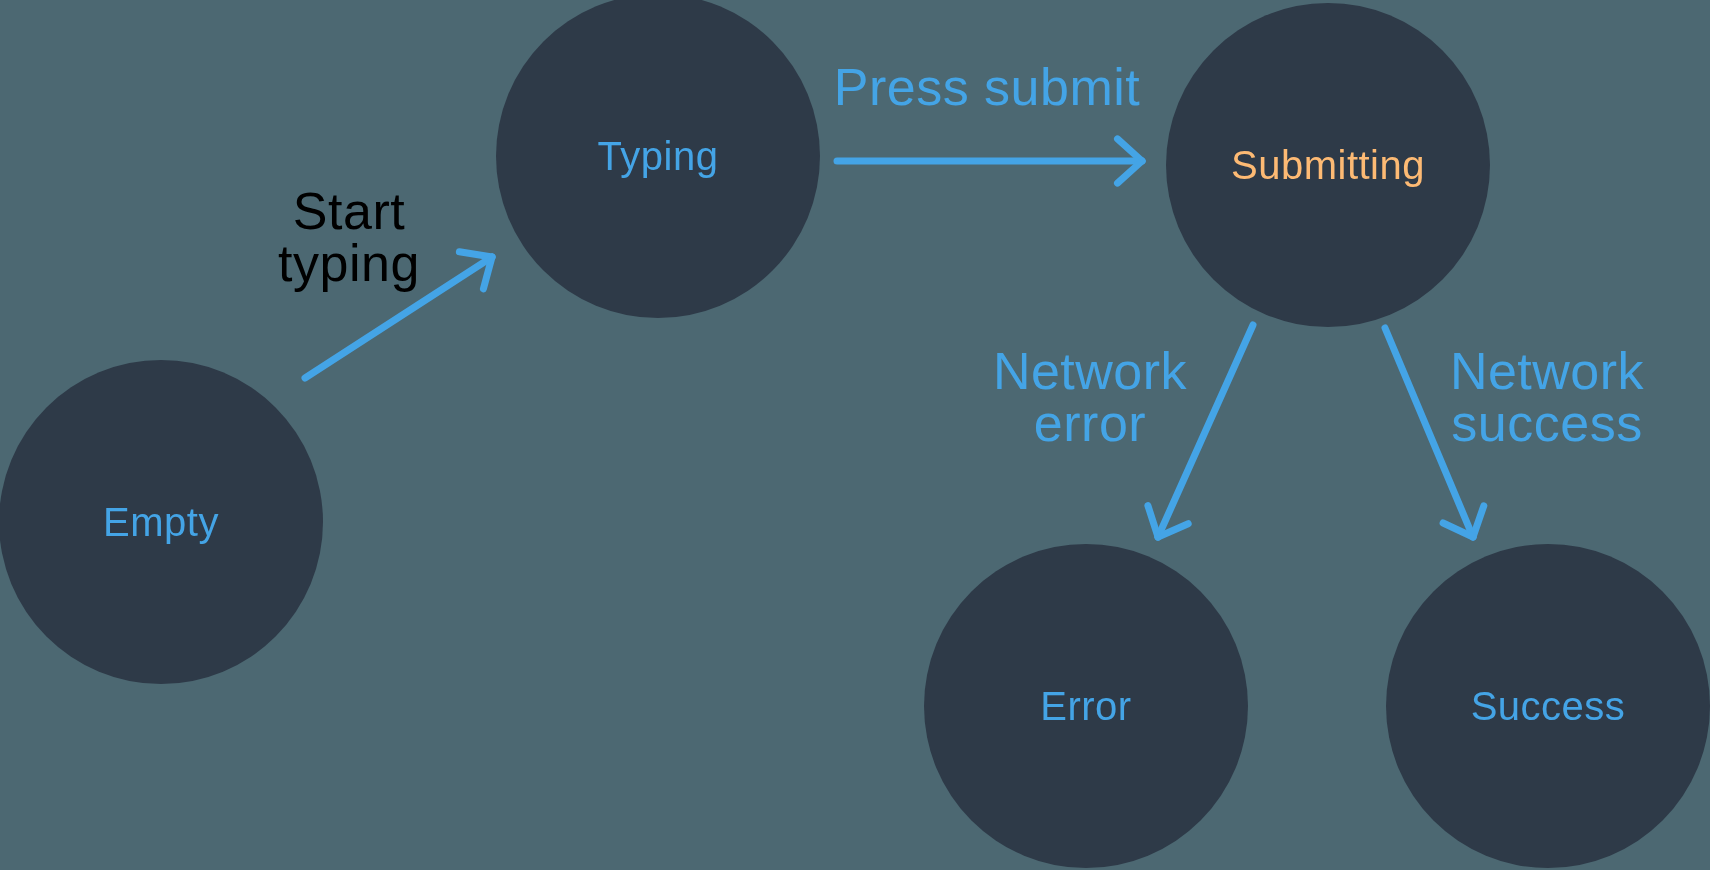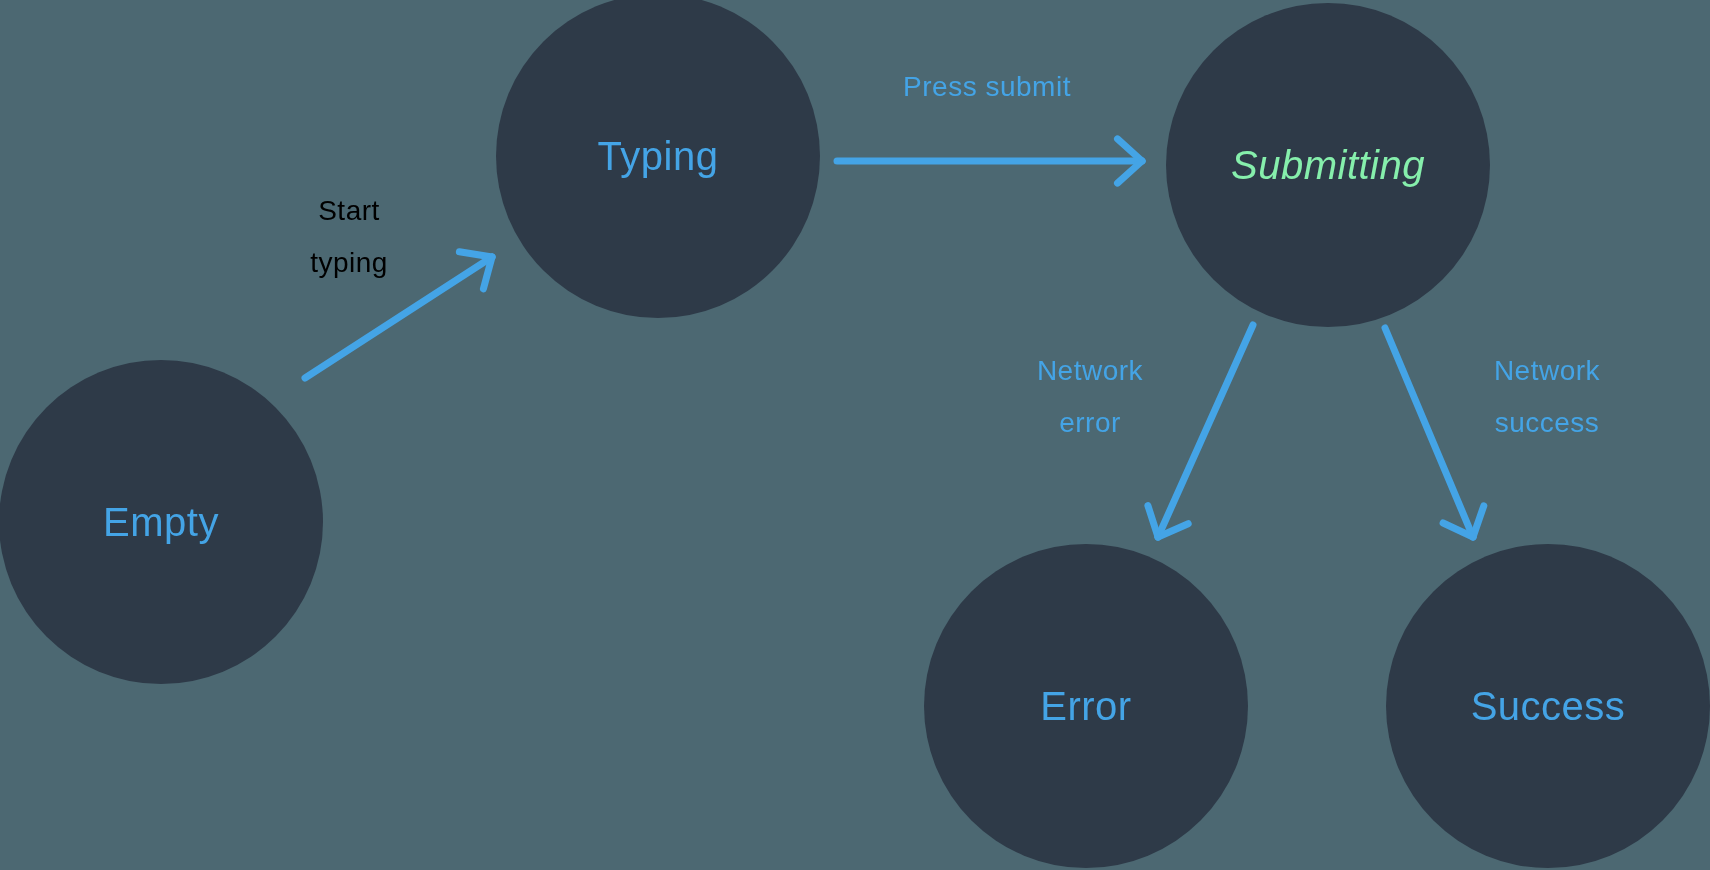--- a/index.html
+++ b/index.html
@@ -31,21 +31,21 @@
   .node-label {
     font-size: 40px;
     font-weight: 400;
     letter-spacing: 0.5px;
     line-height: 1.2;
     user-select: none;
   }
   .edge-label {
     position: absolute;
     transform: translate(-50%, -50%);
-    font-size: 28px;
+    font-size: 52px;
     font-weight: 400;
     letter-spacing: 0.5px;
     line-height: 52px;
     white-space: pre-line;
     text-align: center;
     user-select: none;
   }
 </style>
 </head>
 <body>
@@ -73,21 +73,21 @@
         <line x1="1473" y1="537" x2="1443.1" y2="523.0"></line>
       </g>
     </svg>
 <div class="node" style="height: 324px; width: 324px; left: -1px; top: 360px; background: rgb(46, 58, 72);">
       <span class="node-label" style="color: rgb(68, 164, 230);">Empty</span>
     </div>
     <div class="node" style="height: 324px; width: 324px; left: 496px; top: -6px; background: rgb(46, 58, 72);">
       <span class="node-label" style="color: rgb(68, 164, 230);">Typing</span>
     </div>
     <div class="node" style="height: 324px; width: 324px; left: 1166px; top: 3px; background: rgb(46, 58, 72);">
-      <span class="node-label" style="color: #86efac; font-style: italic;">Submitting</span>
+      <span class="node-label" style="color: #fdba74;">Submitting</span>
     </div>
     <div class="node" style="height: 324px; width: 324px; left: 924px; top: 544px; background: rgb(46, 58, 72);">
       <span class="node-label" style="color: rgb(68, 164, 230);">Error</span>
     </div>
     <div class="node" style="height: 324px; width: 324px; left: 1386px; top: 544px; background: rgb(46, 58, 72);">
       <span class="node-label" style="color: rgb(68, 164, 230);">Success</span>
     </div>
     <div class="edge-label" style="left: 327px; top: 237px; color: #000000; margin-left: 22px;">Start
 typing</div>
     <div class="edge-label" style="left: 987px; top: 87px; color: rgb(68, 164, 230);">Press submit</div>

